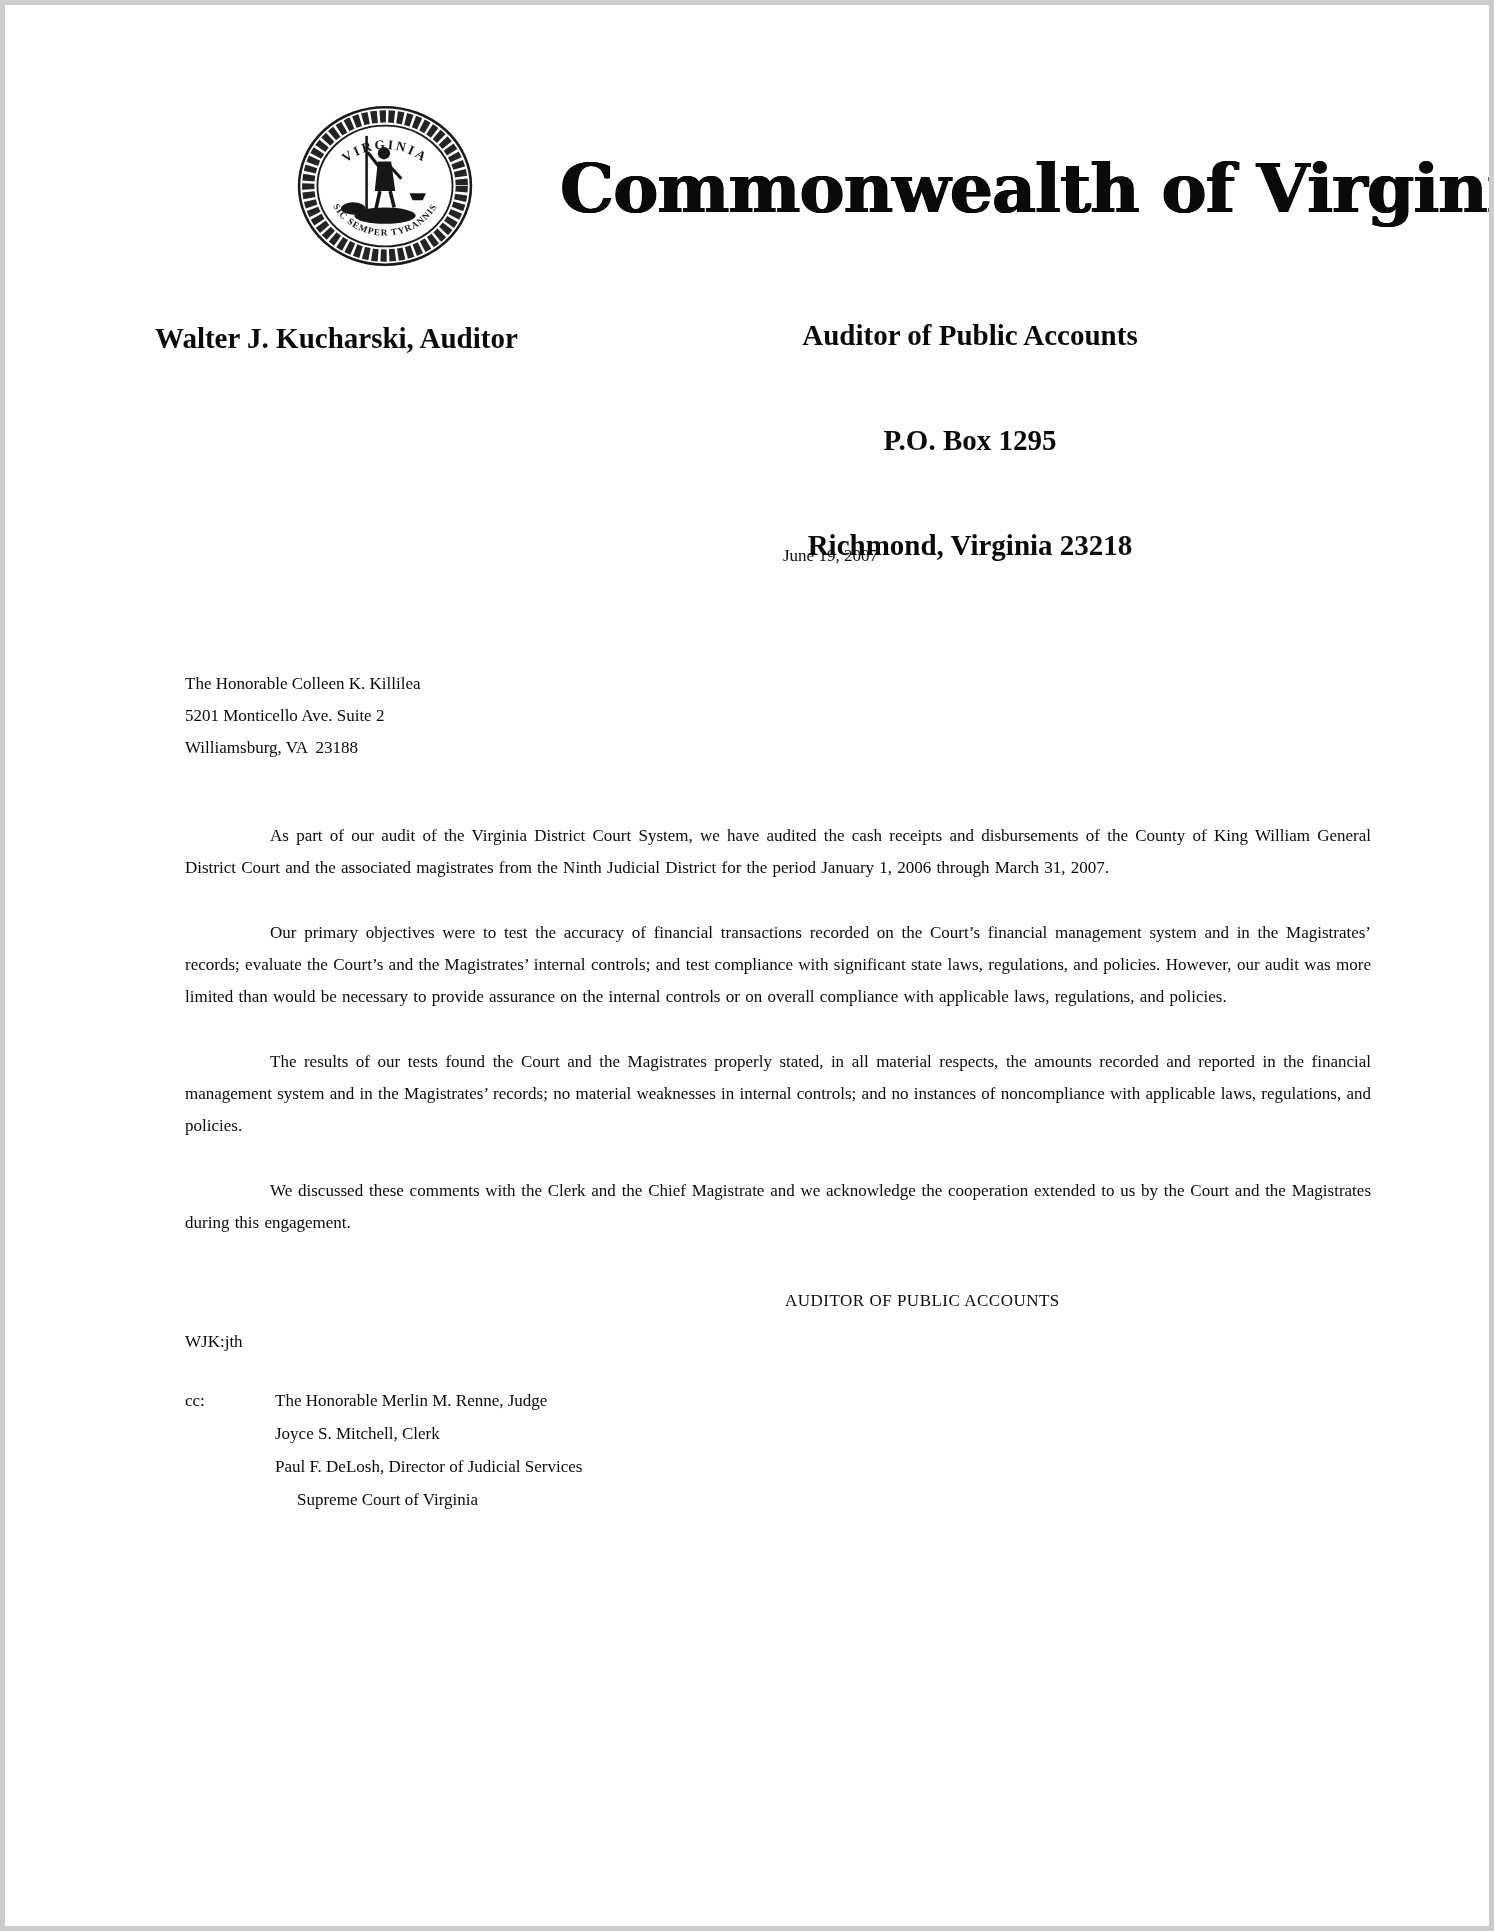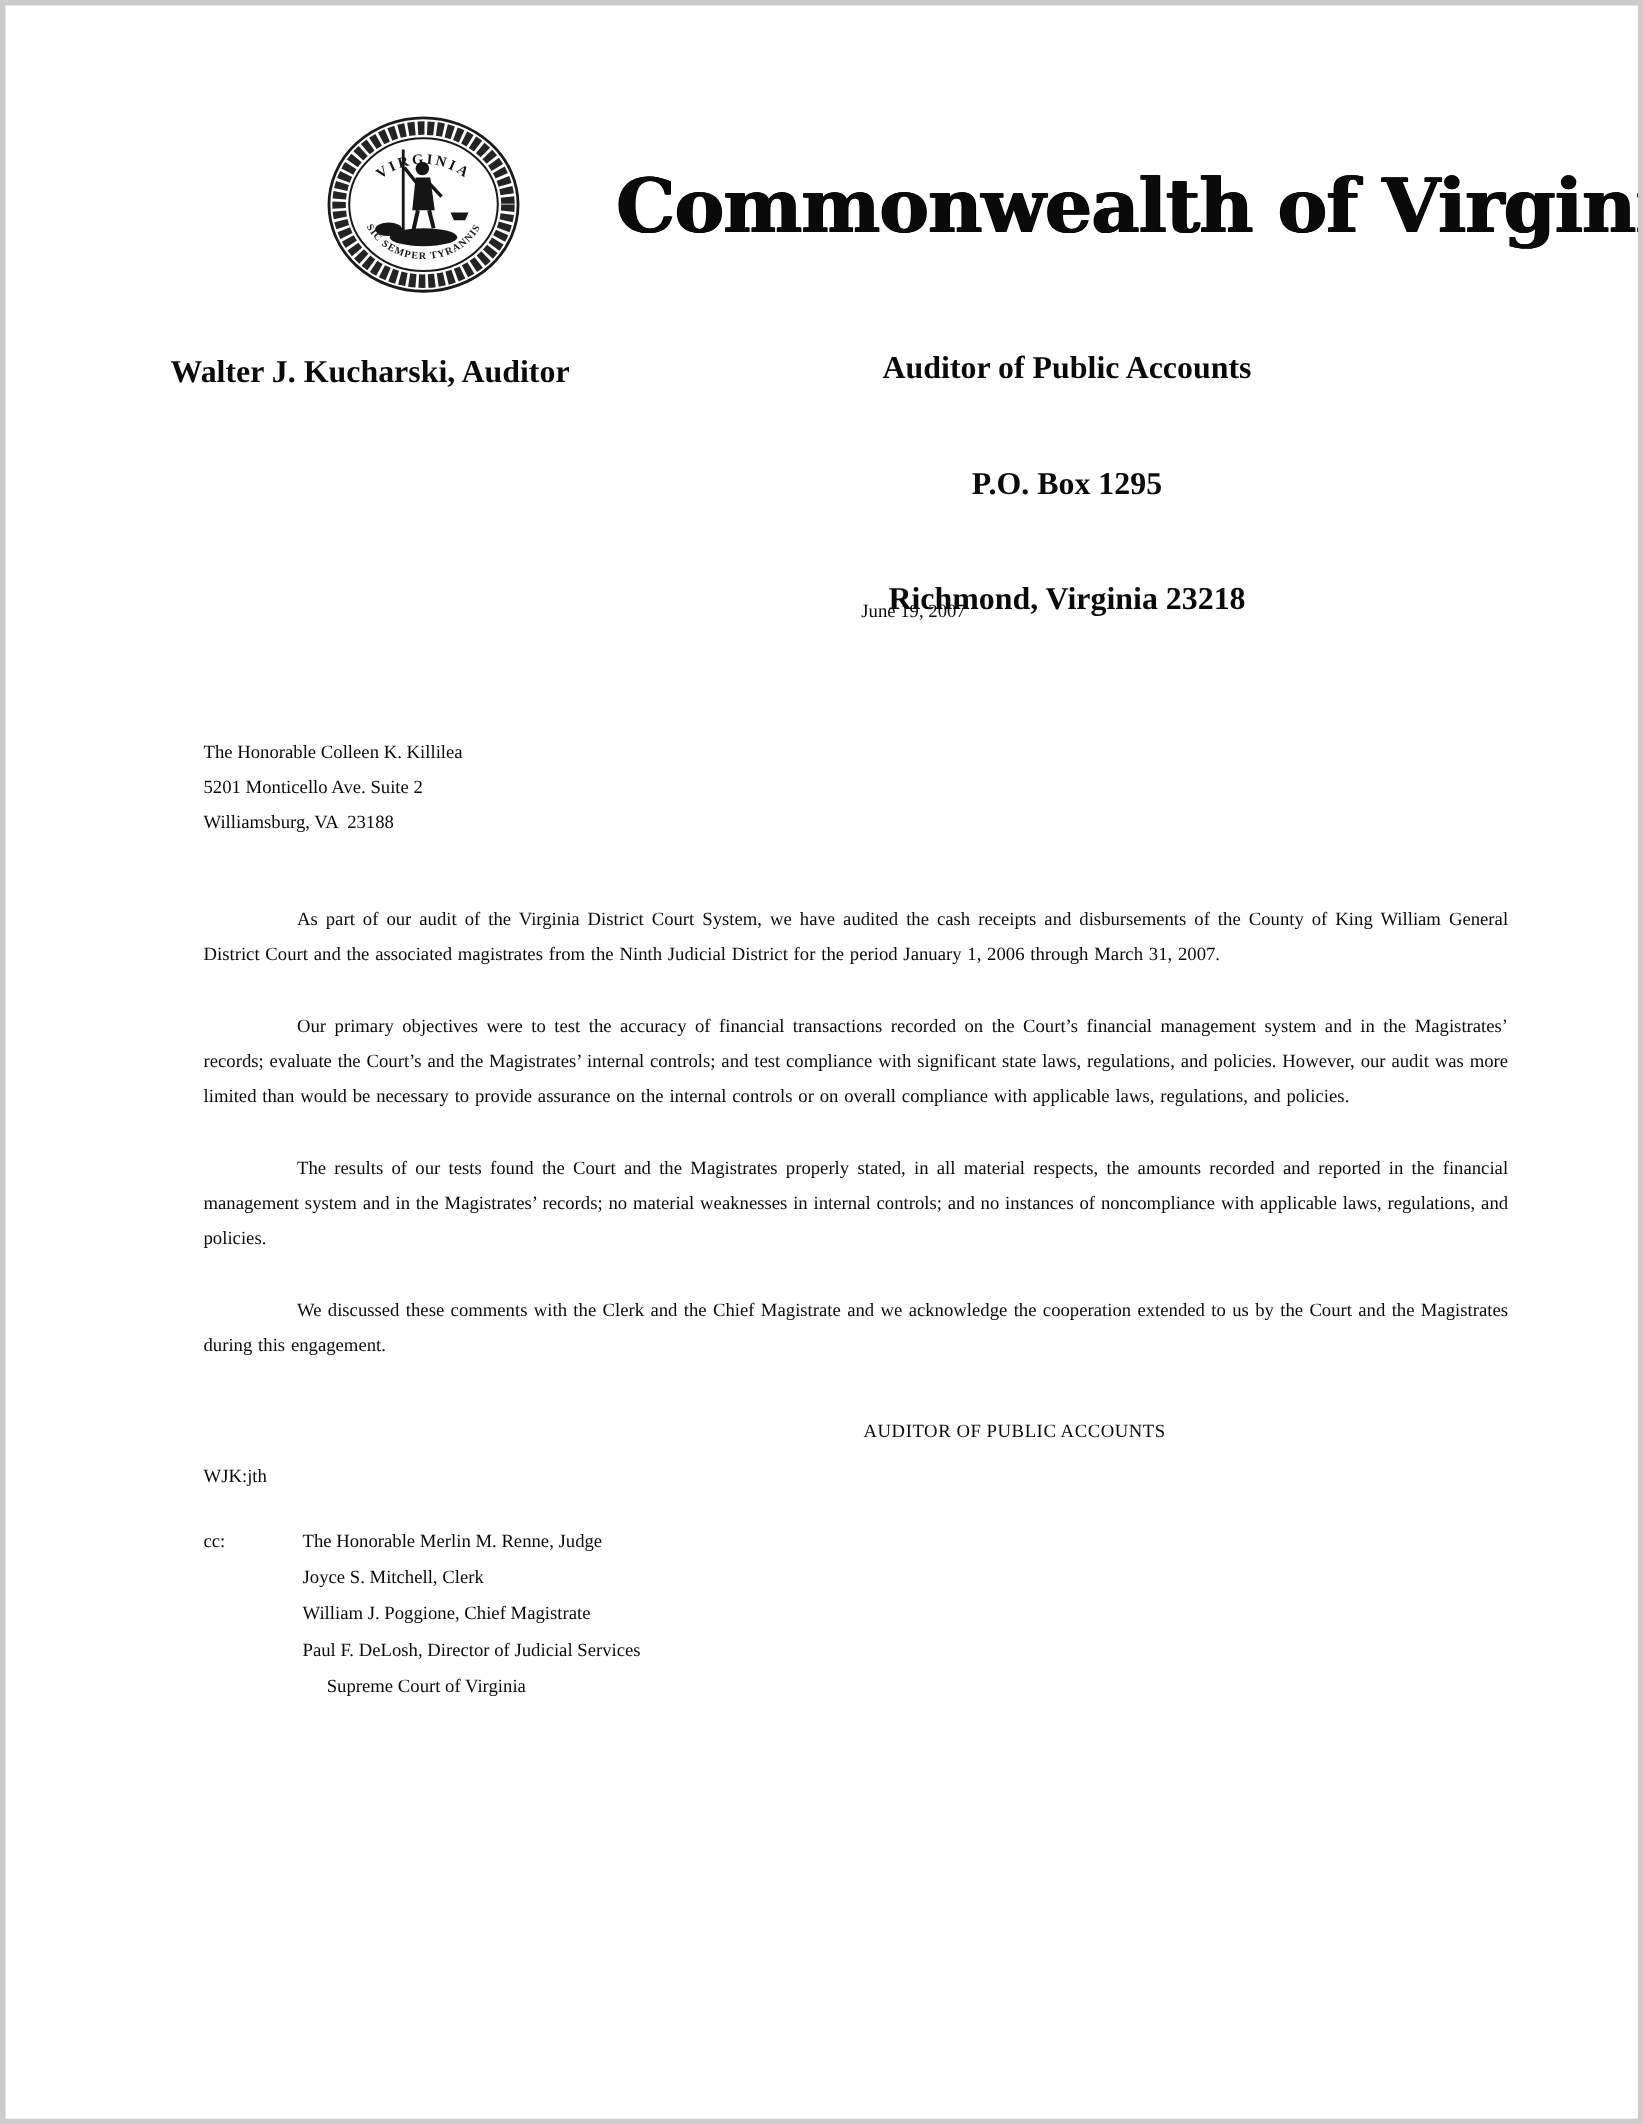--- a/index.html
+++ b/index.html
@@ -127,20 +127,19 @@
 
     <div class="closing-line">AUDITOR OF PUBLIC ACCOUNTS</div>
 
     <div class="ref-line">WJK:jth</div>
 
     <div class="cc-block">
       <div class="cc-label">cc:</div>
       <div class="cc-names">
         <div>The Honorable Merlin M. Renne, Judge</div>
         <div>Joyce S. Mitchell, Clerk</div>
-        <div>William J. Poggione, Chief Magistrate</div>
         <div>Paul F. DeLosh, Director of Judicial Services</div>
         <div class="cc-indent">Supreme Court of Virginia</div>
       </div>
     </div>
 
   </div>
 </div>
 
 </body></html>

